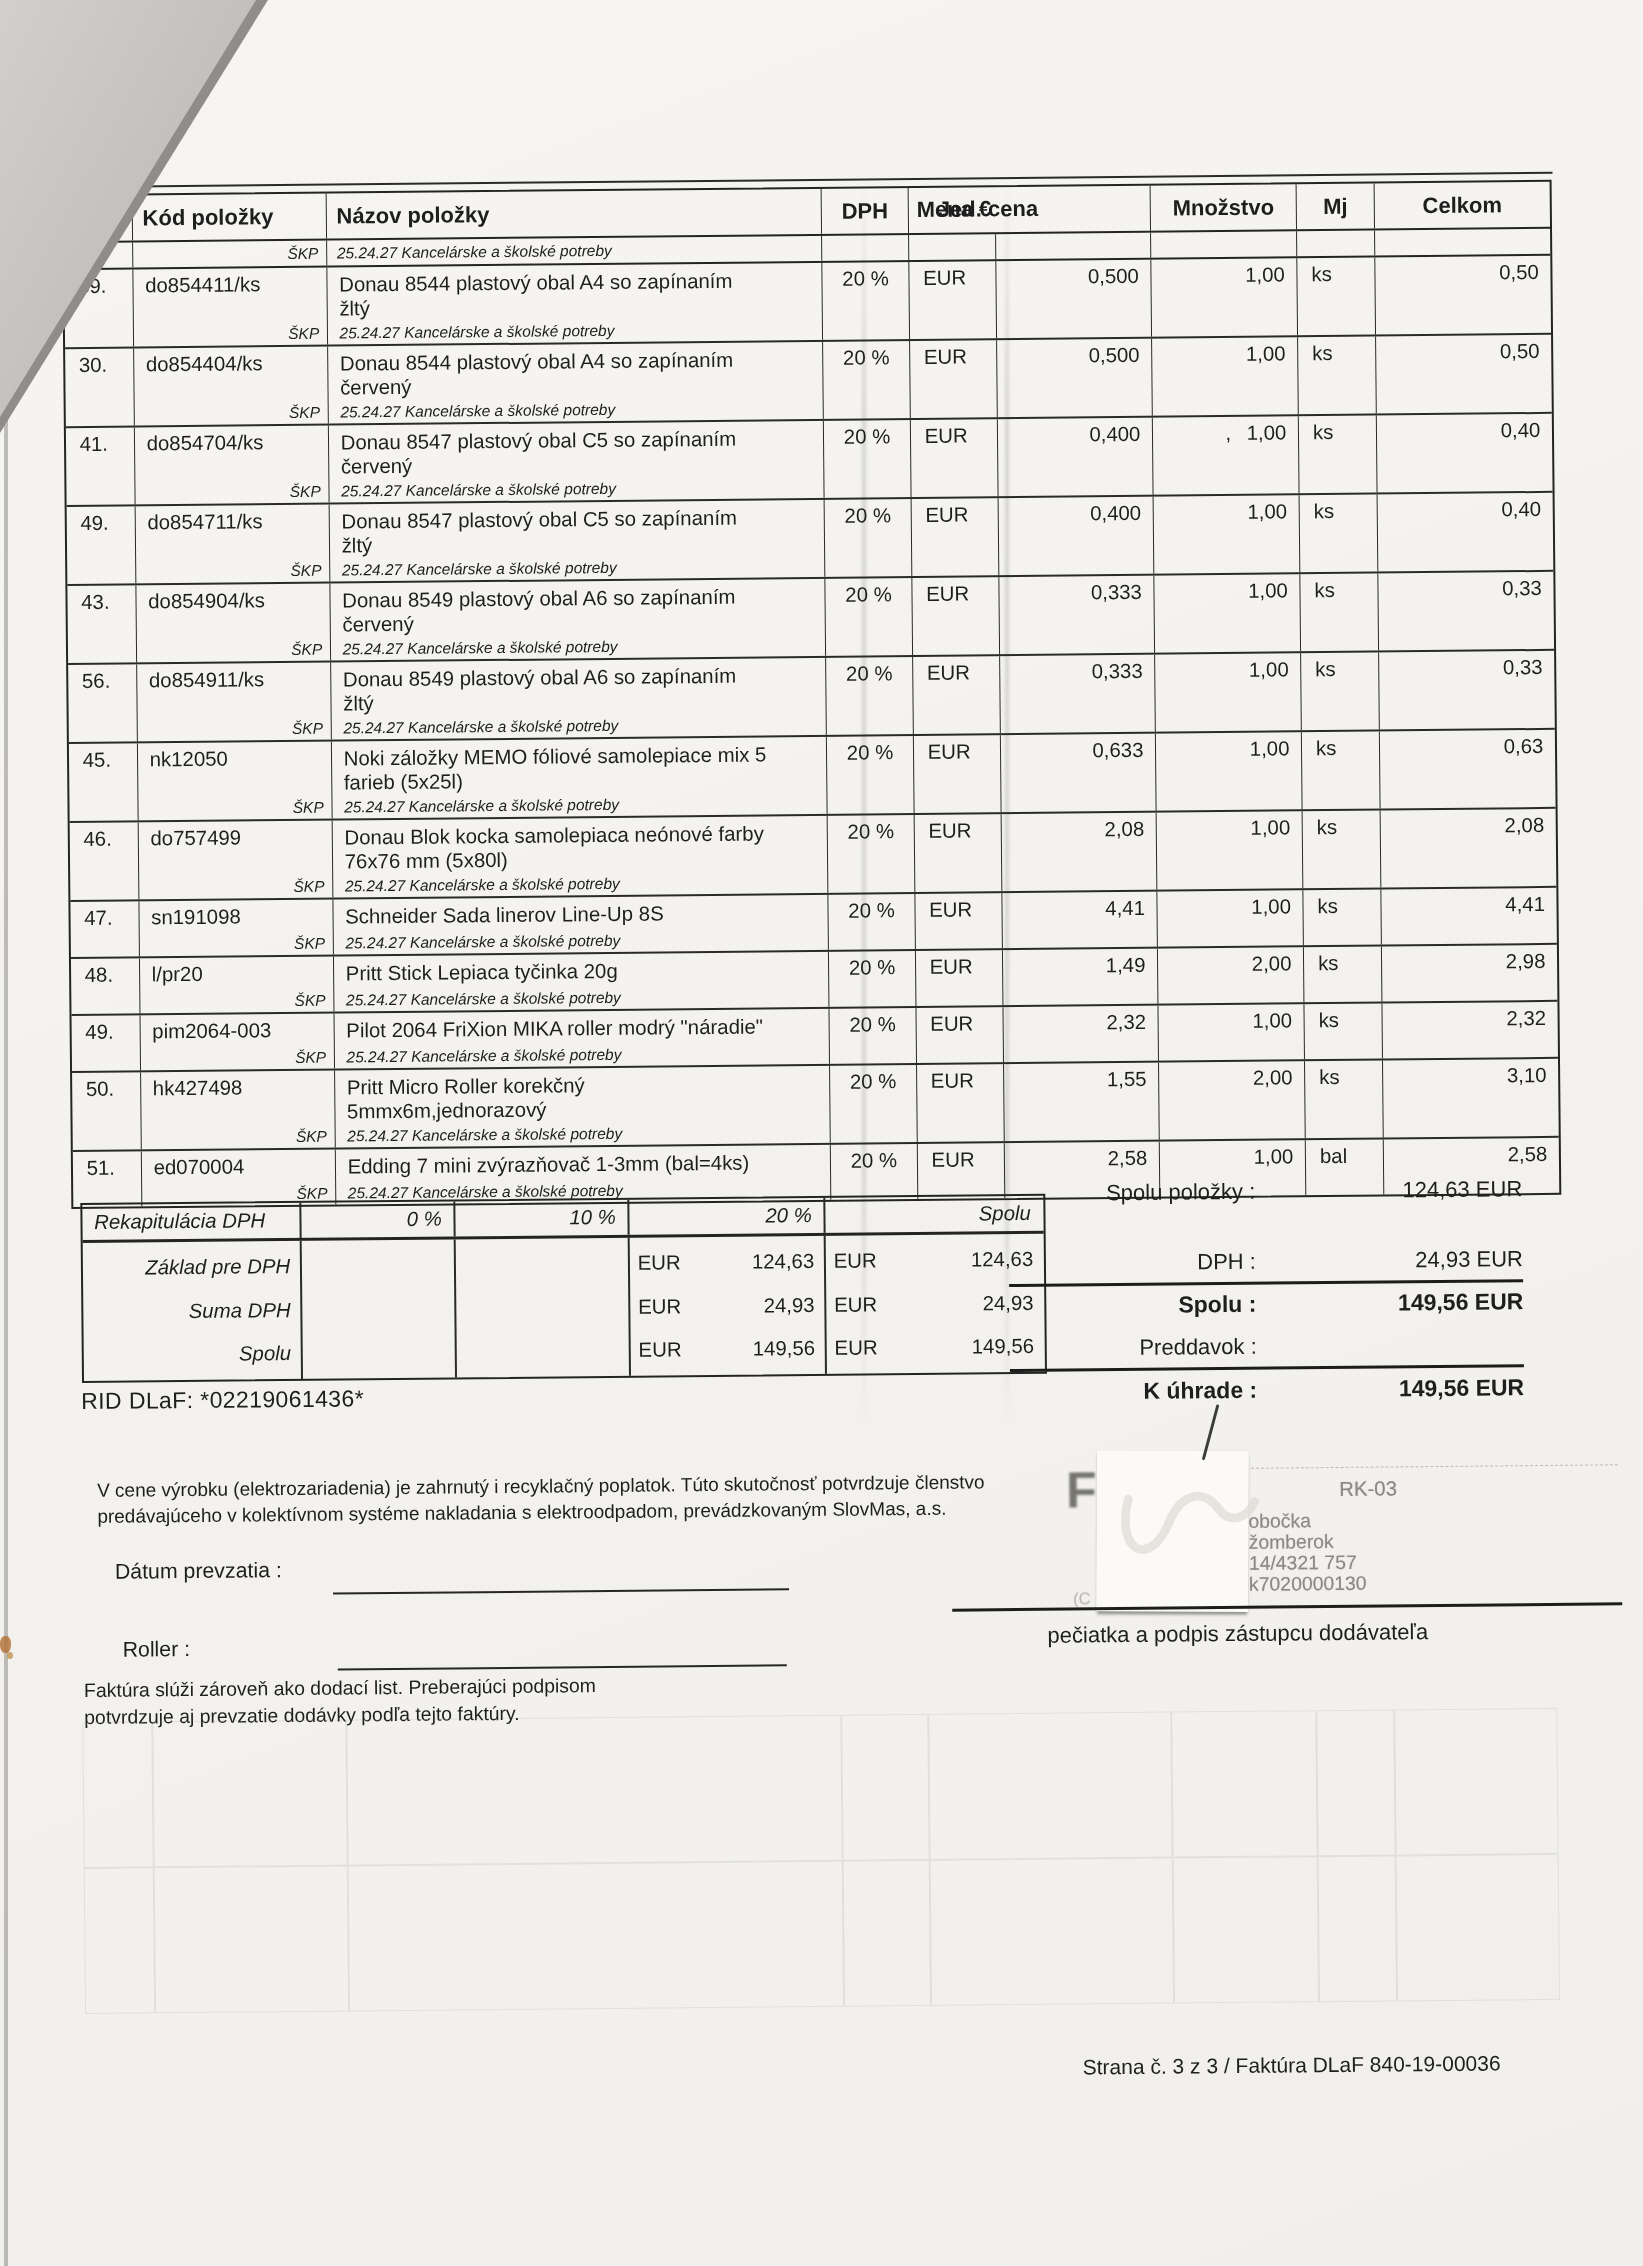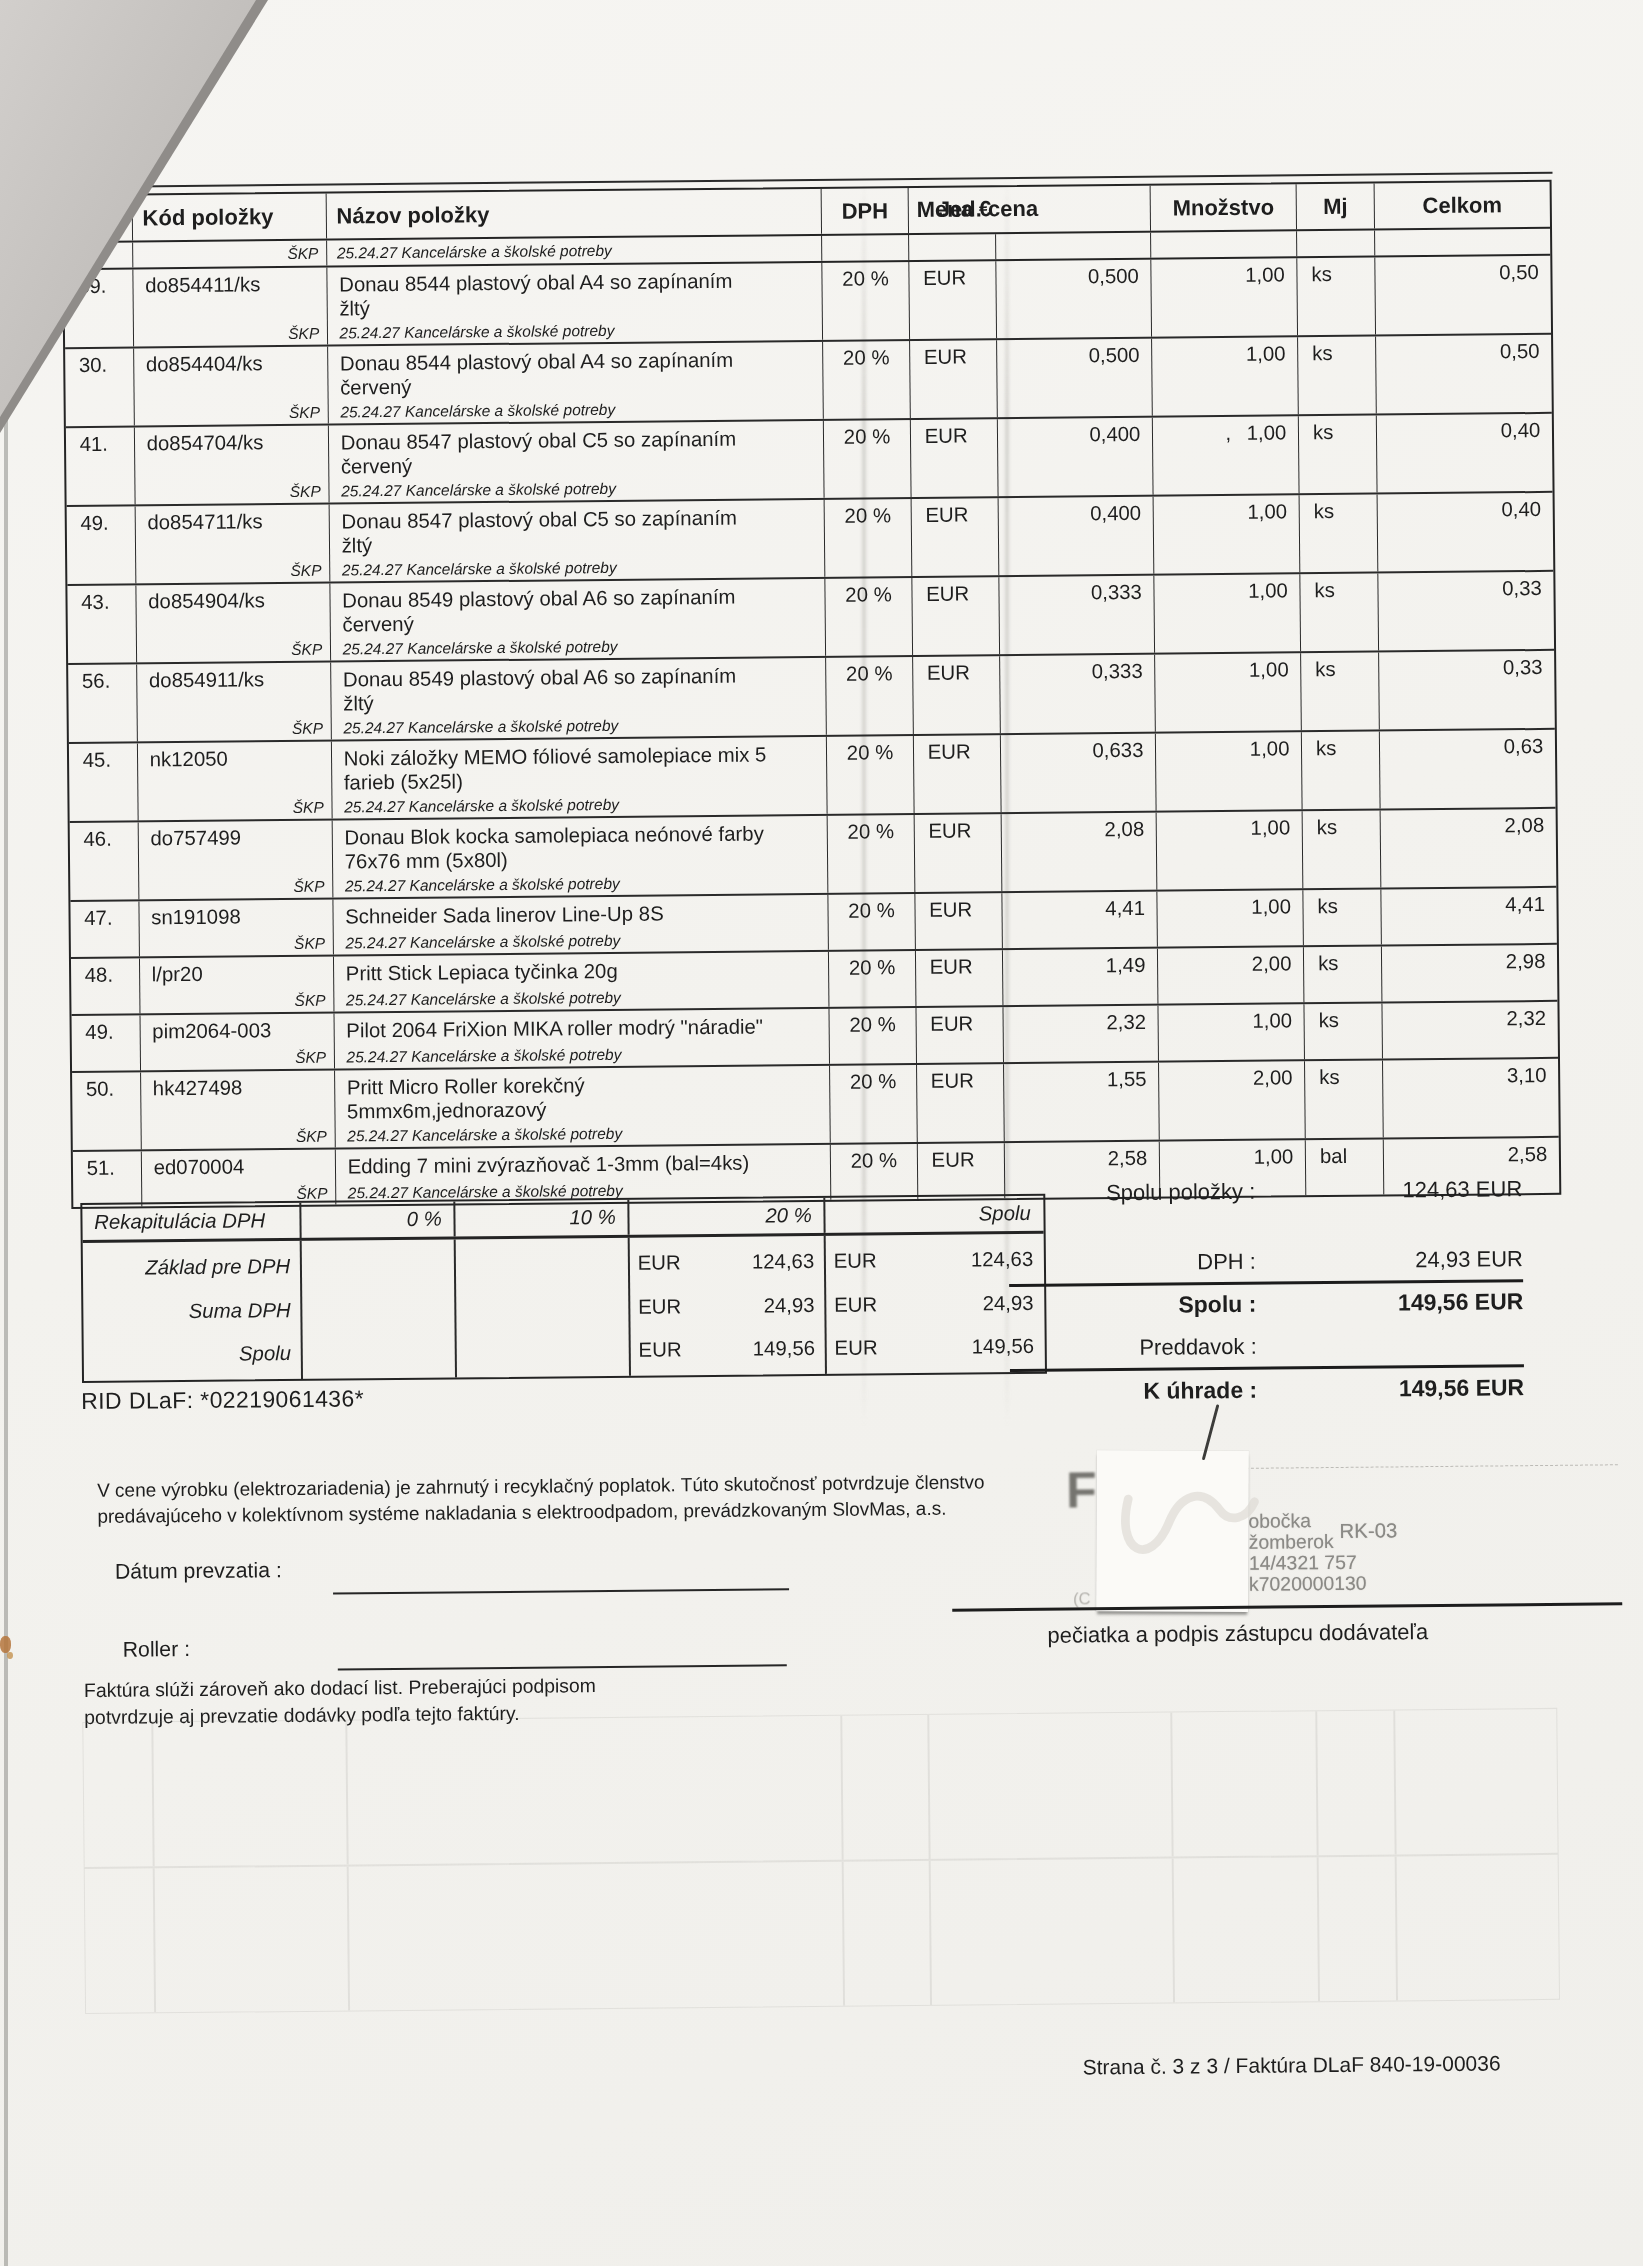--- a/index.html
+++ b/index.html
@@ -85,21 +85,21 @@
   
   .rid{position:absolute;left:70px;top:1388px;font-size:23px;letter-spacing:0.4px;}
   .para{position:absolute;left:85px;top:1478px;font-size:19px;line-height:26px;}
   .lbl-date{position:absolute;left:102px;top:1560px;font-size:21.3px;}
   .line-date{position:absolute;left:320px;top:1595px;width:456px;height:2.4px;background:#262626;}
   .lbl-prevzal{position:absolute;left:109px;top:1638px;font-size:21.3px;}
   .line-prevzal{position:absolute;left:324px;top:1671px;width:449px;height:2.4px;background:#262626;}
   .delivery{position:absolute;left:70px;top:1677px;font-size:19.4px;line-height:27px;}
   
   .stamp-dash{position:absolute;left:1234px;top:1479px;width:372px;border-top:1.9px dashed #aba9a4;opacity:.75;}
-  .stamp-code{position:absolute;left:1327px;top:1532px;font-size:20.4px;color:#8b8a86;
+  .stamp-code{position:absolute;left:1327px;top:1490px;font-size:20.4px;color:#8b8a86;
     text-shadow:0 0 1px rgba(139,138,134,.6);}
   .stamp-lines{position:absolute;left:1236px;top:1522px;font-size:19.4px;line-height:21px;color:#8b8a86;
     text-shadow:0 0 1px rgba(139,138,134,.5);}
   .stamp-f{position:absolute;left:1054px;top:1471px;font-size:50px;font-weight:bold;color:#75746f;
     filter:blur(1px);letter-spacing:-5.8px;z-index:11;}
   .stamp-c{position:absolute;left:1060px;top:1599px;font-size:16.5px;color:#b3b1ac;z-index:11;filter:blur(0.5px);}
   .note{position:absolute;left:1084px;top:1461px;width:152px;height:161px;z-index:12;
     background:#fbfaf7;transform:rotate(.8deg);
     box-shadow:0 3.9px 2.9px -1px rgba(60,60,58,.5),0 0 0 0.5px rgba(0,0,0,.06);}
   .sig-line{position:absolute;left:939px;top:1617px;width:670px;height:2.9px;background:#1d1d1d;z-index:13;}

